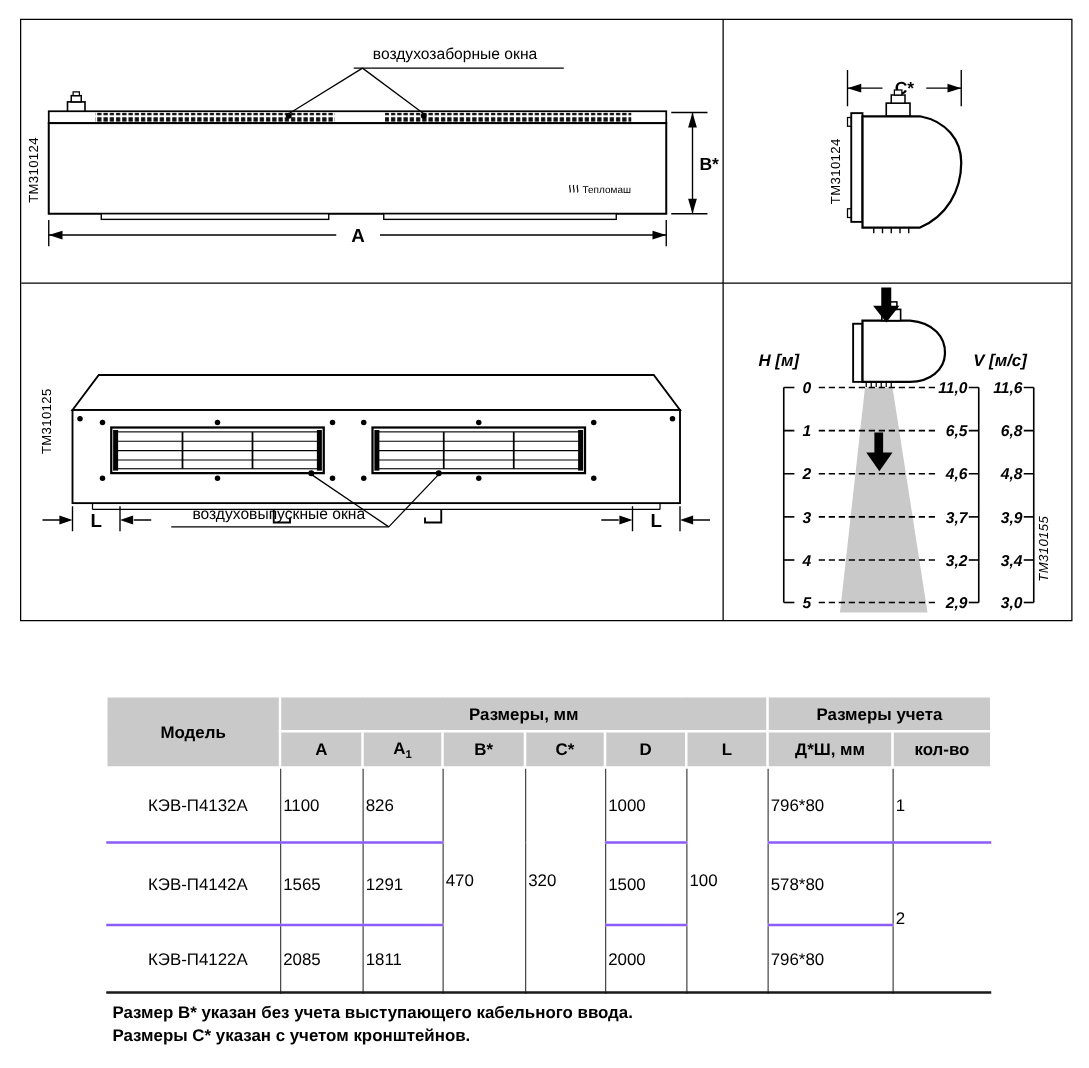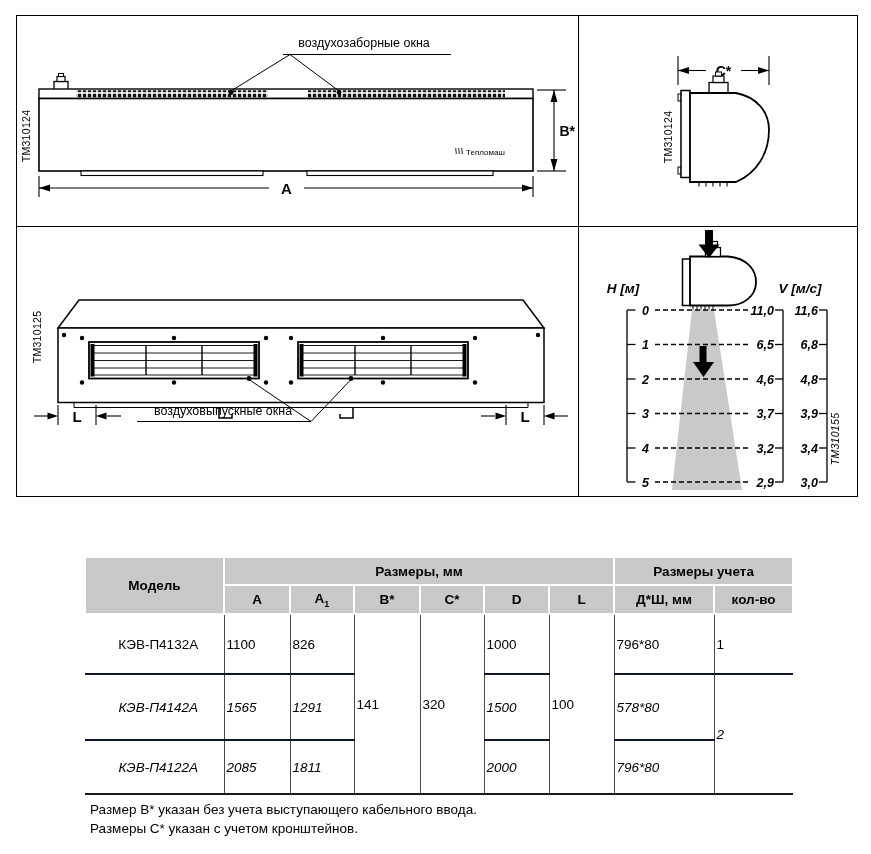--- a/index.html
+++ b/index.html
@@ -20,30 +20,30 @@
   .tick-lab{font-size:12.5px;font-weight:bold;}
   .brand{font-size:8px;}
   .ln{stroke:#000;fill:none;}
   .shape{fill:#ffffff;stroke:#000;}
 
   table.spec{position:absolute;left:84px;top:556px;width:708px;border-collapse:collapse;table-layout:fixed;font-size:13.5px;}
   table.spec th{background:#c9c9c9;border:2.5px solid #ffffff;font-weight:bold;text-align:center;padding:2px 2px;}
   table.spec thead tr:first-child th{height:22px;}
   table.spec thead tr:last-child th{height:23px;}
   table.spec td{border-left:1.5px solid #4a4a4a;border-right:1.5px solid #4a4a4a;border-top:none;border-bottom:none;text-align:left;padding:2px;background:#fff;}
-  table.spec tbody tr+tr{border-top:2px solid #0f172a;font-style:italic;}
+  table.spec tbody tr+tr{border-top:2px solid #8b5cf6;}
   table.spec tbody{border-bottom:2.5px solid #1a1a1a;}
   table.spec .no-l{border-left:none;}
   table.spec .no-r{border-right:none;}
   table.spec .r1{height:60px;}
   table.spec .r2{height:66px;}
   table.spec .r3{height:54px;}
   table.spec td.model{text-align:center;padding-left:10px;}
   table.spec sub{font-size:9px;}
-  .notes{position:absolute;left:90px;top:801px;font-size:13.5px;line-height:1.4;}
+  .notes{position:absolute;left:90px;top:801px;font-size:13.5px;line-height:1.4;font-weight:bold;}
   .notes p{margin:0;}
 </style>
 </head>
 <body>
 
 <div class="frame">
 
   <div class="panel tl">
     <svg width="561" height="210" viewBox="0 0 561 210">
       <defs>
@@ -331,21 +331,21 @@
       <th>L</th>
       <th>Д*Ш, мм</th>
       <th>кол-во</th>
     </tr>
   </thead>
   <tbody>
     <tr class="r1">
       <td class="no-l model">КЭВ-П4132А</td>
       <td>1100</td>
       <td>826</td>
-      <td rowspan="3">141</td>
+      <td rowspan="3">470</td>
       <td rowspan="3">320</td>
       <td>1000</td>
       <td rowspan="3">100</td>
       <td>796*80</td>
       <td class="no-r">1</td>
     </tr>
     <tr class="r2">
       <td class="no-l model">КЭВ-П4142А</td>
       <td>1565</td>
       <td>1291</td>

